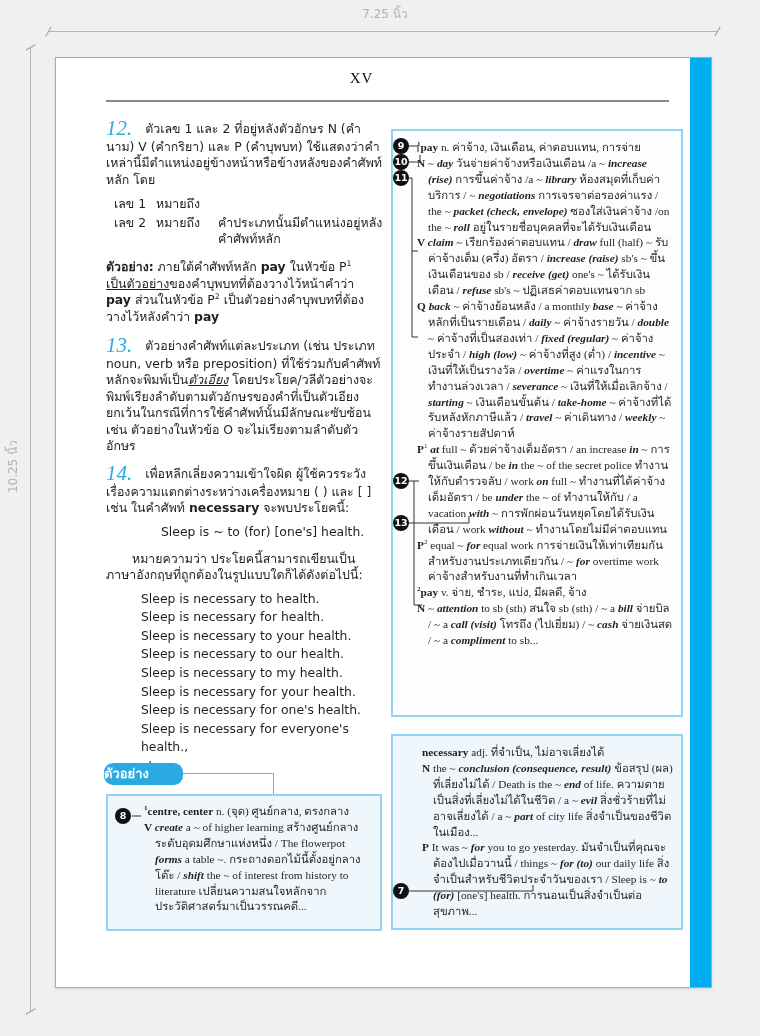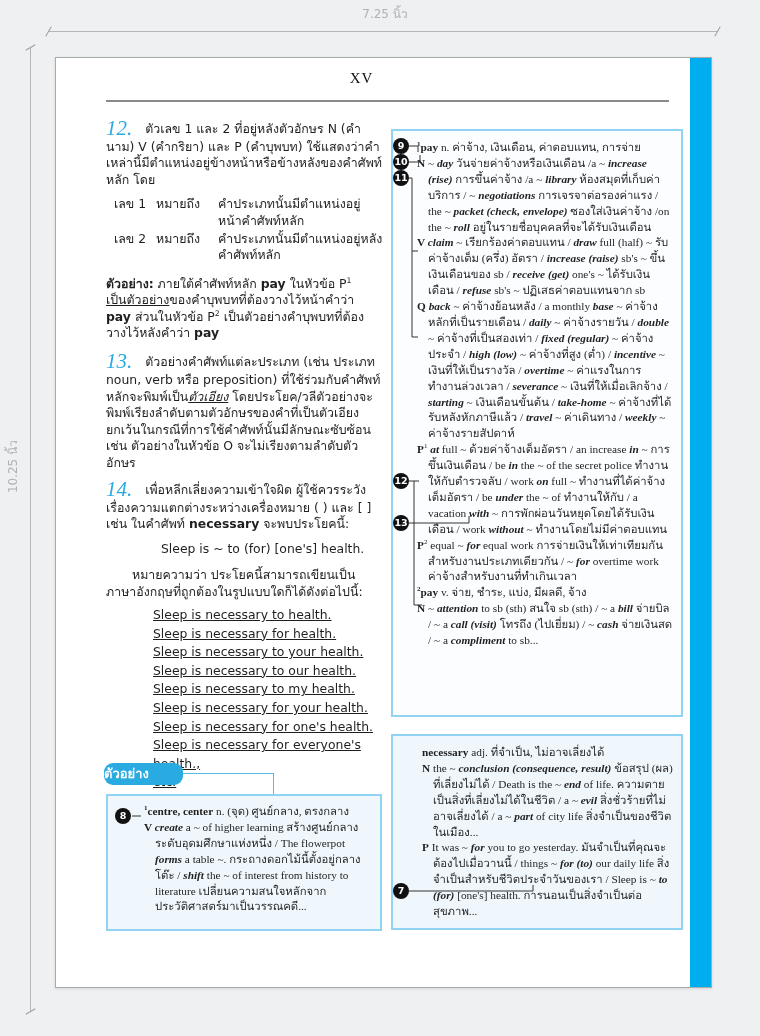--- a/index.html
+++ b/index.html
@@ -25,21 +25,21 @@
         overflow-wrap:break-word;}
   .para{margin:0 0 8px 0;}
   .subrow{display:flex;margin:0 0 2px 8px;}
   .sr-label{width:42px;flex:none;}
   .sr-mid{width:62px;flex:none;}
   .sr-text{flex:1;}
   .subrows-wrap{margin-bottom:12px;}
   .ex-para{margin:0 9px 10px 0;}
   .sleep-ex{margin:4px 0 10px 55px;}
   .meaning{text-indent:26px;margin:0 0 6px 0;}
-  .sleep-list{margin-left:47px;text-decoration:underline;}
+  .sleep-list{margin-left:35px;}
   .sleep-line{line-height:18.6px;}
 
   
   .seg-n{}
   .seg-b{font-weight:bold;}
   .seg-bi{font-weight:bold;font-style:italic;}
   .seg-u{text-decoration:underline;}
   .seg-iu{font-style:italic;text-decoration:underline;}
   .seg-sup{vertical-align:super;font-size:0.62em;line-height:0;}
   .seg-bsup{vertical-align:super;font-size:0.62em;line-height:0;font-weight:bold;}
@@ -87,21 +87,20 @@
   <div class="pageno">XV</div>
   <div class="hrule"></div>
 
   <div class="lcol">
     <p class="para"><span class="seg-num">12.</span><span class="seg-n"> ตัวเลข 1 และ 2 ที่อยู่หลังตัวอักษร N (คำนาม) V (คำกริยา) และ P (คำบุพบท) ใช้แสดงว่าคำเหล่านี้มีตำแหน่งอยู่ข้างหน้าหรือข้างหลังของคำศัพท์หลัก โดย</span></p>
 
     <div class="subrows-wrap">
       <div class="subrow">
         <span class="sr-label">เลข 1</span>
         <span class="sr-mid">หมายถึง</span>
-        <span class="sr-text">คำประเภทนั้นมีตำแหน่งอยู่หน้าคำศัพท์หลัก</span>
       </div>
       <div class="subrow">
         <span class="sr-label">เลข 2</span>
         <span class="sr-mid">หมายถึง</span>
         <span class="sr-text">คำประเภทนั้นมีตำแหน่งอยู่หลังคำศัพท์หลัก</span>
       </div>
     </div>
 
     <p class="para ex-para"><span class="seg-b">ตัวอย่าง:</span><span class="seg-n"> ภายใต้คำศัพท์หลัก </span><span class="seg-b">pay</span><span class="seg-n"> ในหัวข้อ P</span><span class="seg-sup">1</span><span class="seg-n"> </span><span class="seg-u">เป็นตัวอย่าง</span><span class="seg-n">ของคำบุพบทที่ต้องวางไว้หน้าคำว่า </span><span class="seg-b">pay</span><span class="seg-n"> ส่วนในหัวข้อ P</span><span class="seg-sup">2</span><span class="seg-n"> เป็นตัวอย่างคำบุพบทที่ต้องวางไว้หลังคำว่า </span><span class="seg-b">pay</span></p>
     <p class="para"><span class="seg-num">13.</span><span class="seg-n"> ตัวอย่างคำศัพท์แต่ละประเภท (เช่น ประเภท noun, verb หรือ preposition) ที่ใช้ร่วมกับคำศัพท์หลักจะพิมพ์เป็น</span><span class="seg-iu">ตัวเอียง</span><span class="seg-n"> โดยประโยค/วลีตัวอย่างจะพิมพ์เรียงลำดับตามตัวอักษรของคำที่เป็นตัวเอียง ยกเว้นในกรณีที่การใช้คำศัพท์นั้นมีลักษณะซับซ้อน เช่น ตัวอย่างในหัวข้อ O จะไม่เรียงตามลำดับตัวอักษร</span></p>

